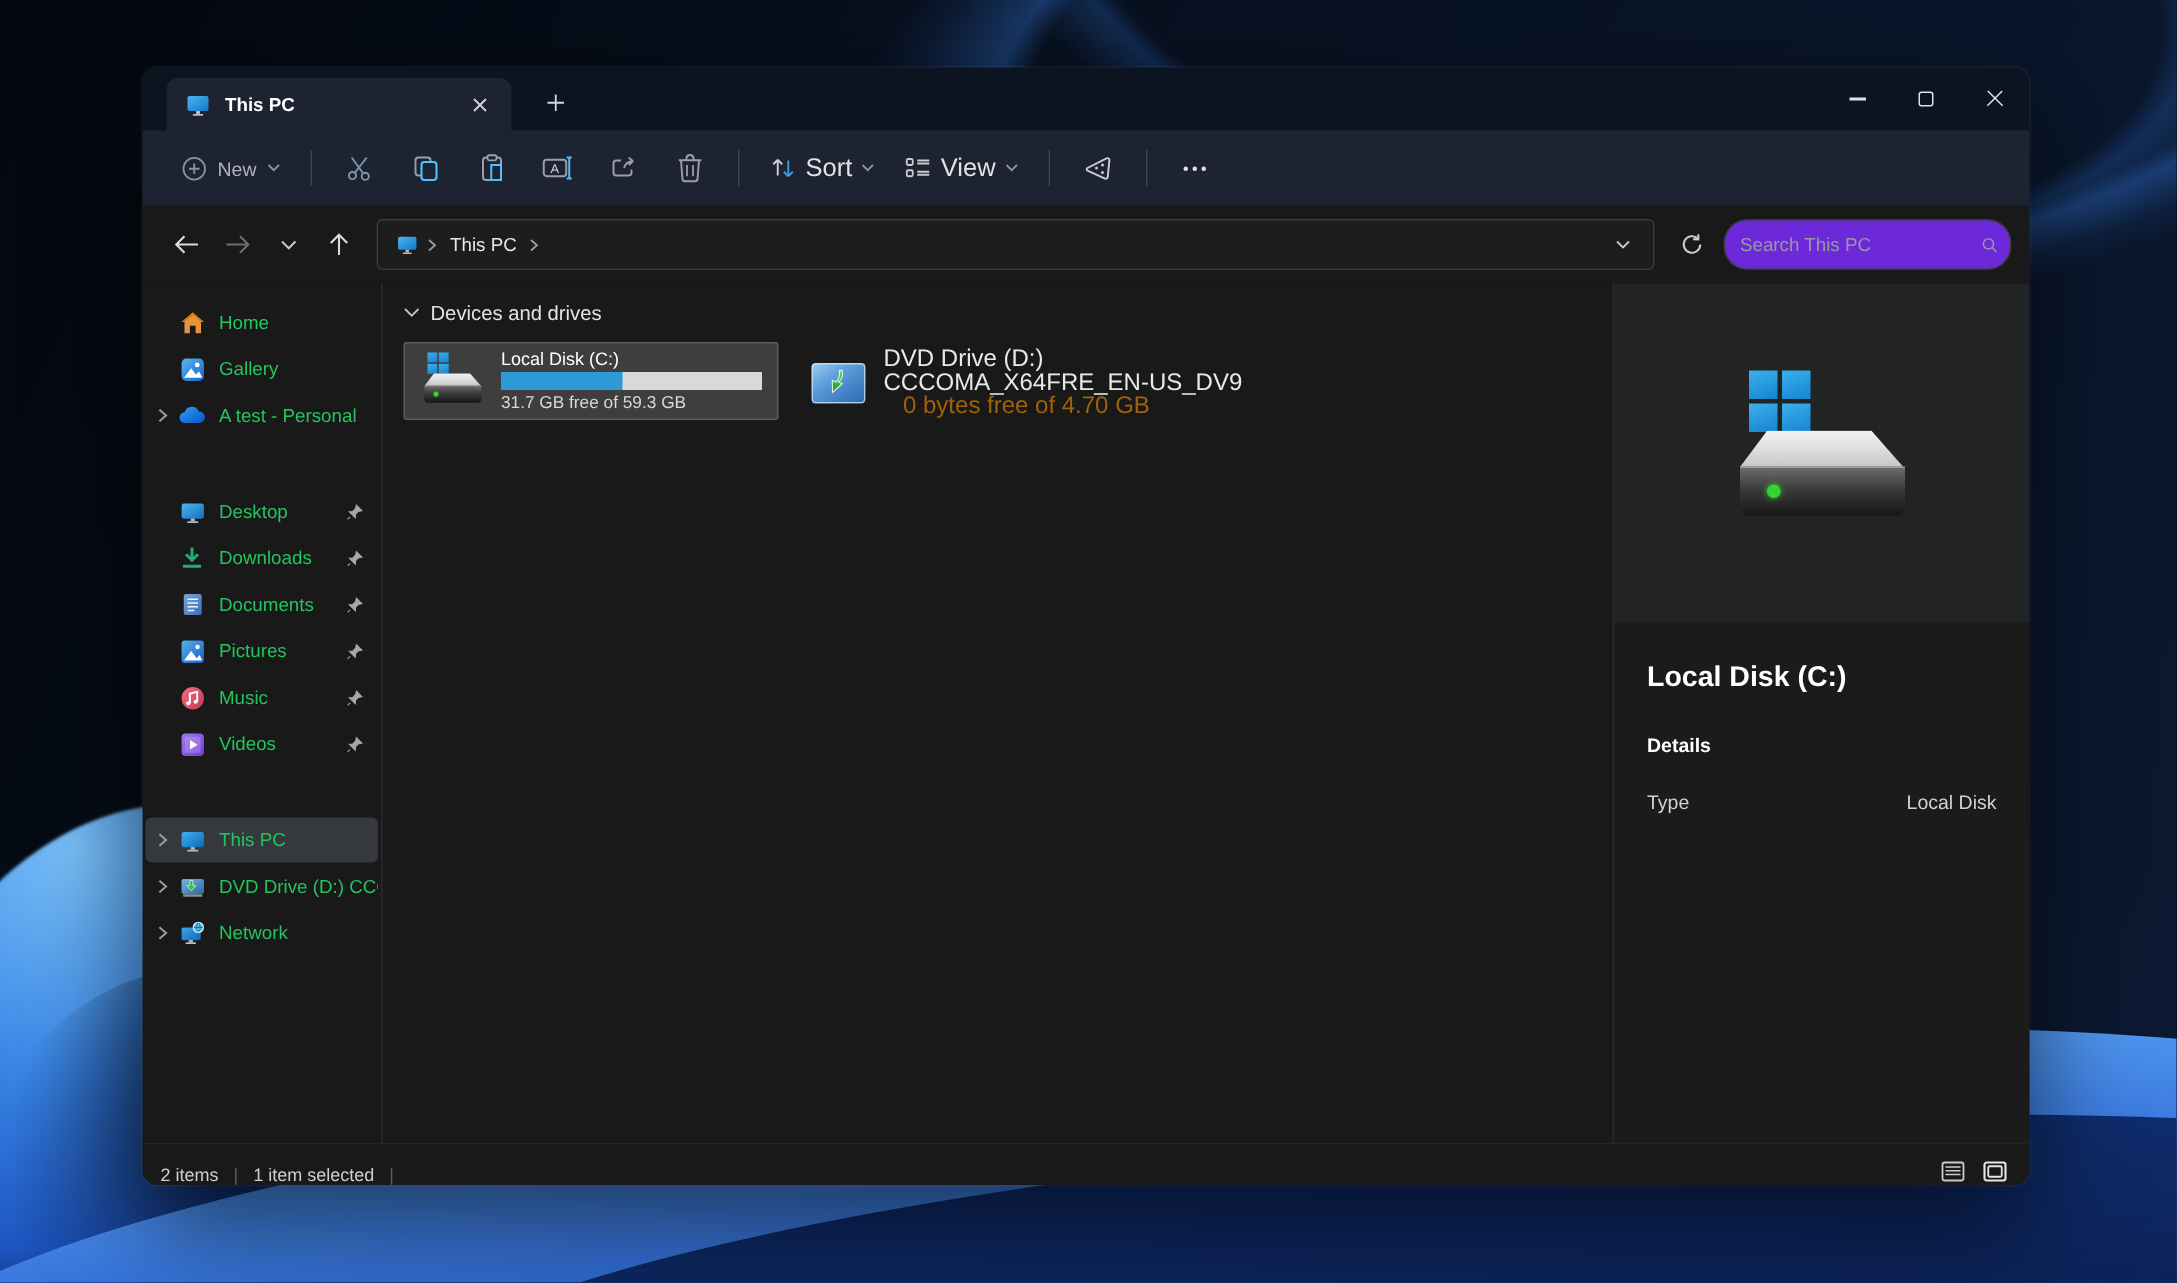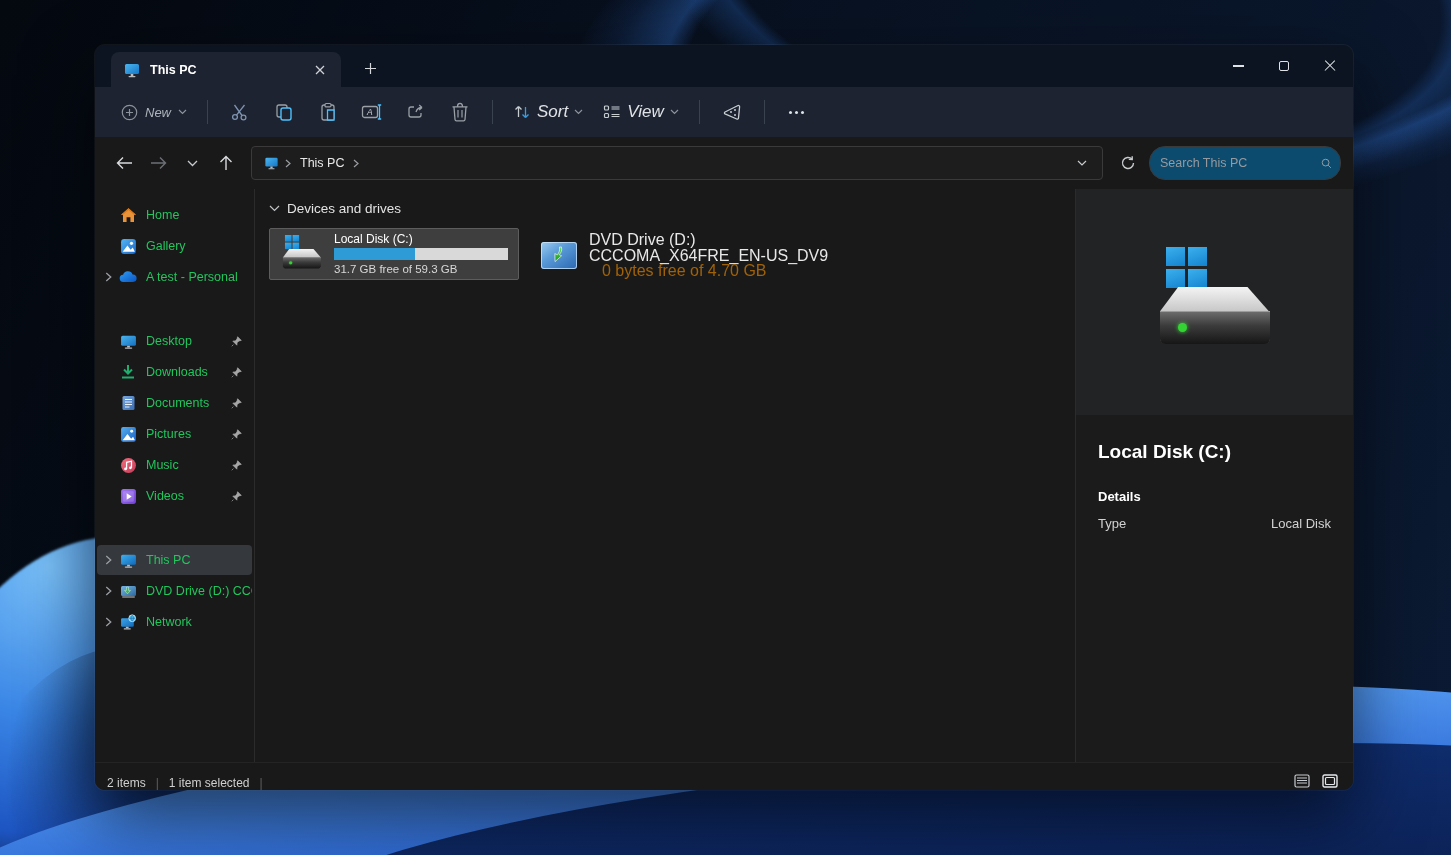--- a/index.html
+++ b/index.html
@@ -49,21 +49,21 @@
   .wc-min { width:11px; height:1.4px; background:#dfe2e6; }
   .wc-max { width:10px; height:10px; border:1.4px solid #dfe2e6; border-radius:2px; }
   .wc-close-glyph { position:relative; width:12px; height:12px; }
   .wc-close-glyph:before, .wc-close-glyph:after { content:""; position:absolute; left:-1px; top:5px;
     width:14px; height:1.4px; background:#dfe2e6; }
   .wc-close-glyph:before { transform:rotate(45deg); }
   .wc-close-glyph:after  { transform:rotate(-45deg); }
 
   
   .toolbar { height:50px; background:#1d2330; display:flex; align-items:center;
-    padding:0 16px; flex:0 0 auto;font-style:italic; }
+    padding:0 16px; flex:0 0 auto; }
   .tb-new { display:flex; align-items:center; gap:7px; padding:6px 10px; border-radius:4px; }
   .tb-new-label { color:#aeb4ba; font-size:13px; }
   .tb-sep { width:1px; height:24px; background:#3a4250; margin:0 10px; }
   .tb-btn { width:40px; height:36px; display:flex; align-items:center; justify-content:center;
     border-radius:4px; margin:0 2px; }
   .tb-drop { display:flex; align-items:center; gap:6px; padding:6px 8px; border-radius:4px; margin:0 2px; }
   .tb-drop-label { color:#dfe2e6; font-size:17px; }
   .dots { display:flex; gap:3px; }
   .dots i { width:3px; height:3px; border-radius:50%; background:#dfe2e6; }
 
@@ -71,21 +71,21 @@
   .navrow { height:52px; background:#191919; display:flex; align-items:center;
     padding:0 12px; flex:0 0 auto; }
   .nav-btn { width:34px; height:32px; display:flex; align-items:center; justify-content:center;
     border-radius:4px; }
   .addr { flex:1; height:34px; margin:0 8px 0 8px; background:#1d1d1d; border:1px solid #3a3a3a;
     border-radius:4px; display:flex; align-items:center; padding:0 6px 0 10px; }
   .addr-text { color:#e8e8e8; font-size:12.5px; margin:0 4px; }
   .addr-spacer { flex:1; }
   .addr-dd { width:28px; height:26px; display:flex; align-items:center; justify-content:center; }
   .refresh-btn { width:34px; height:32px; display:flex; align-items:center; justify-content:center; border-radius:4px; }
-  .searchbox { width:192px; height:34px; background:#0c4a6e; border:1px solid #3a3a3a;
+  .searchbox { width:192px; height:34px; background:#6d28d9; border:1px solid #3a3a3a;
     border-radius:16px; display:flex; align-items:center; padding:0 8px 0 10px; margin-left:4px; }
   .searchbox input { flex:1; background:transparent; border:none; outline:none; color:#c8c8c8;
     font-size:12.5px; font-family:"Liberation Sans", sans-serif; }
   .searchbox input::placeholder { color:#969a9e; }
 
   
   .body { flex:1; display:flex; min-height:0; }
 
   
   .sidebar { width:160px; flex:0 0 auto; border-right:1px solid #2b2b2b; padding-top:10px; overflow:hidden; }
@@ -133,21 +133,21 @@
   .dvd-ico { position:relative; width:36px; height:27px; border-radius:3px;
     background:linear-gradient(145deg,#9dcdf0 0%,#5b9bd8 40%,#2a67b2 100%);
     box-shadow:inset 0 0 0 1px rgba(210,232,250,.75); display:flex; align-items:center; justify-content:center; }
 
   
   .details { width:277px; flex:0 0 auto; display:flex; flex-direction:column; background:#1b1b1b; }
   .preview { height:226px; background:#222324; display:flex; align-items:center; justify-content:center; flex:0 0 auto; }
   .d-info { padding:26px 22px 0 22px; }
   .d-title { color:#ffffff; font-size:19px; font-weight:600; }
   .d-section { color:#ffffff; font-size:13px; font-weight:700; margin-top:26px; }
-  .d-row { display:flex; justify-content:space-between; margin-top:12px; }
+  .d-row { display:flex; justify-content:space-between; margin-top:23px; }
   .d-row span { color:#d2d2d2; font-size:13px; }
 
   
   .statusbar { height:28px; flex:0 0 auto; display:flex; align-items:flex-end; padding:0 12px;
     background:#191919; border-top:1px solid #242424; }
   .sb-text { color:#cfcfcf; font-size:12px; margin-right:10px; }
   .sb-div { color:#5f5f5f; font-size:12px; margin-right:10px; }
   .sb-views { margin-left:auto; display:flex; gap:6px; }
   .sb-viewbtn { width:22px; height:19px; display:flex; align-items:center; justify-content:center; border-radius:3px; }
 

